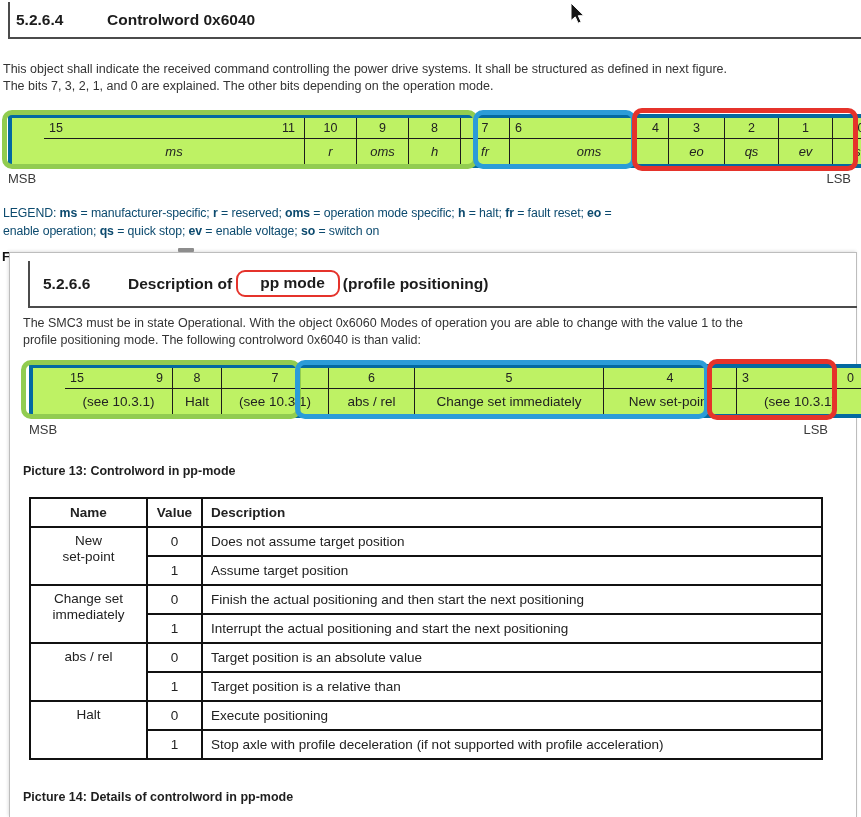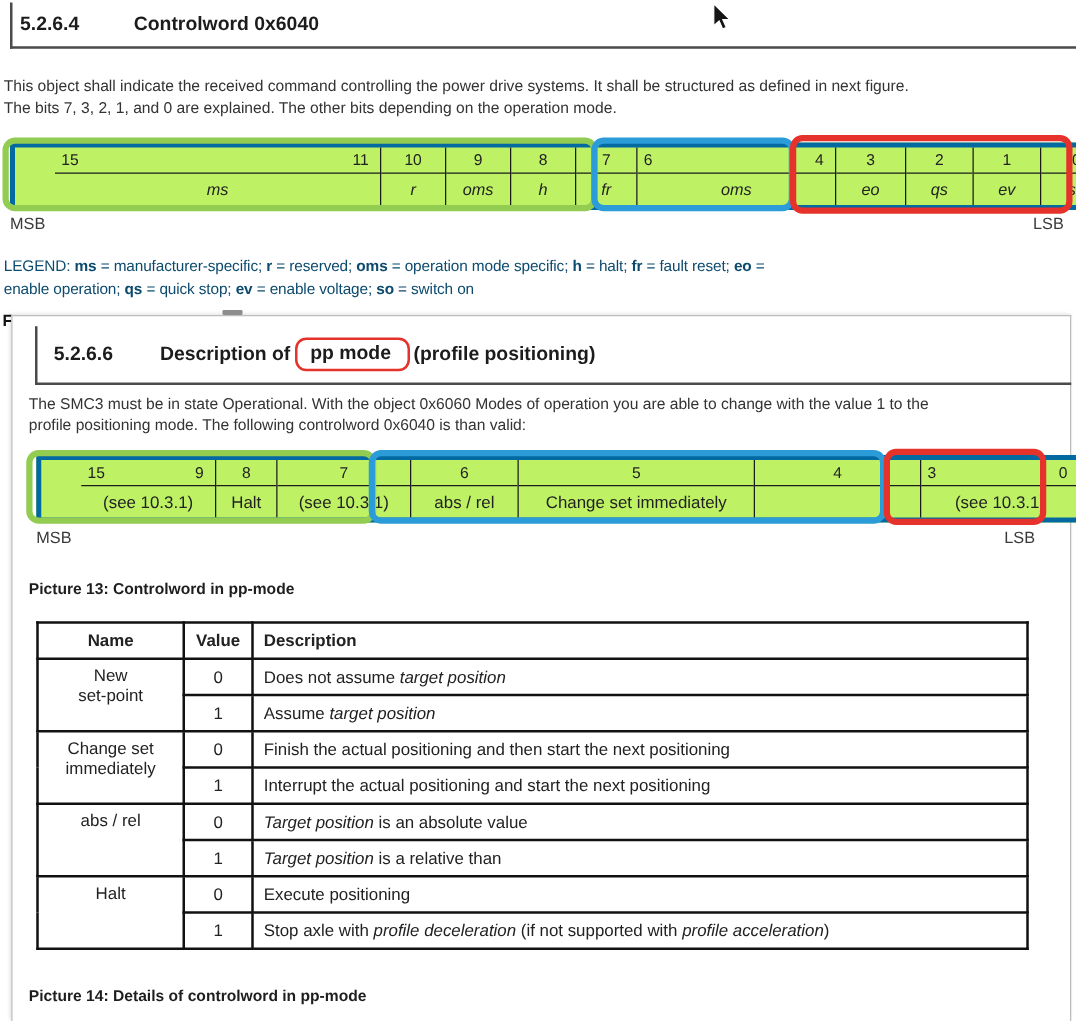--- a/index.html
+++ b/index.html
@@ -15,21 +15,21 @@
     font-weight:bold; font-size:15.5px; color:#1c1c1c;
   }
   .h1box { left:8px; top:2px; width:853px; height:37px; }
   .h1box .hnum { margin-left:6px; width:58px; }
   .h1box .htitle { margin-left:33px; }
   .h2box { left:18px; top:8px; width:829px; height:47px; }
   .h2box .hnum { margin-left:13px; width:57px; }
   .h2box .htitle { margin-left:28px; display:flex; align-items:center; }
   .redhl {
     display:inline-block; border:2px solid #E5332B; border-radius:9px;
-    padding:2px 13px 3px 10px; margin:0 3px 0 4px;
+    padding:2px 13px 3px 22px; margin:0 3px 0 4px;
   }
   
   .para { position:absolute; font-size:12.5px; line-height:16.5px; color:#333; }
   .p1 { left:3px; top:61px; width:856px; }
   .p2 { left:13px; top:62px; width:834px; }
   
   .legend { position:absolute; left:3px; top:205px; width:856px;
             font-size:12.3px; line-height:17.5px; letter-spacing:-0.1px; color:#0c4a6e; }
   .lb { font-weight:bold; }
   
@@ -72,21 +72,21 @@
   table.bits { position:absolute; left:19px; top:244px; border-collapse:collapse;
                border:2px solid #111; font-size:13.5px; color:#222; table-layout:fixed; }
   table.bits th, table.bits td { border:2px solid #111; height:29px; }
   col.c-name { width:117px; } col.c-val { width:55px; } col.c-desc { width:620px; }
   table.bits th { font-weight:bold; }
   th.name, th.val { text-align:center; }
   th.desc { text-align:left; padding-left:8px; }
   td.name { text-align:center; vertical-align:top; padding-top:5px; line-height:16px; }
   td.val { text-align:center; }
   td.desc { text-align:left; padding-left:8px; }
-  .it { font-style:italic; }
+  .it { }
   
   .cursor { position:absolute; left:570px; top:3px; z-index:10; }
 </style>
 </head>
 <body>
 
 <div class="hbox h1box">
   <span class="hnum">5.2.6.4</span>
   <span class="htitle">Controlword 0x6040</span>
 </div>
@@ -196,20 +196,21 @@
       <div class="bitcell" style="width:86px">
         <div class="bnum">6</div>
         <div class="blab">abs / rel</div>
       </div>
       <div class="bitcell" style="width:189px">
         <div class="bnum">5</div>
         <div class="blab">Change set immediately</div>
       </div>
       <div class="bitcell" style="width:133px">
         <div class="bnum">4</div>
+        <div class="blab">New set-point</div>
       </div>
       <div class="bitcell" style="width:127px">
         <div class="bnum spanned">
             <span>3</span>
             <span>0</span>
           </div>
         <div class="blab">(see 10.3.1)</div>
       </div>
     </div>
     <div class="obox green" style="left:11px; top:-4px; width:280px; height:59px;"></div>

